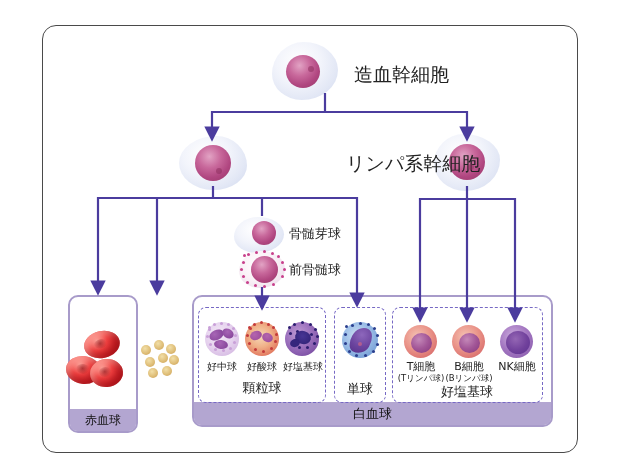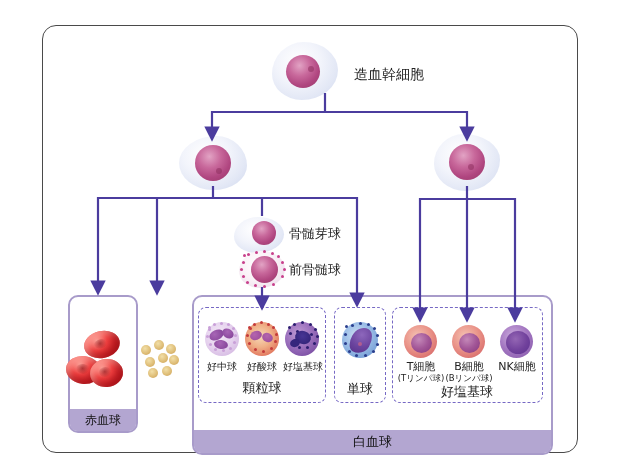--- a/index.html
+++ b/index.html
@@ -3,21 +3,21 @@
 <meta charset="utf-8">
 <style>
   html,body{margin:0;padding:0;background:#ffffff;}
   .stage{position:relative;width:630px;height:475px;background:#ffffff;
          font-family:"DejaVu Sans",sans-serif;color:#222;overflow:hidden;}
   .frame{position:absolute;left:42px;top:25px;width:534px;height:426px;
          border:1.6px solid #4a4a4a;border-radius:14px;background:#fff;}
   svg.connectors{position:absolute;left:0;top:0;z-index:6;pointer-events:none;}
 
   
-  .lbl{position:absolute;font-size:14px;line-height:16px;white-space:nowrap;z-index:5;}
+  .lbl{position:absolute;font-size:19px;line-height:16px;white-space:nowrap;z-index:5;}
   .ctr{transform:translateX(-50%);text-align:center;}
 
   
   .cyto{position:absolute;z-index:4;
         background:radial-gradient(ellipse at 40% 35%, #ffffff 0%, #f2f4fb 40%, #e2e7f5 70%, #ccd5ec 100%);
         border-radius:48% 52% 55% 45% / 55% 48% 52% 45%;}
   .nuc{position:absolute;z-index:5;border-radius:50%;
        background:radial-gradient(circle at 40% 32%, #e2a3c4 0%, #c8689b 35%, #b04680 65%, #963766 100%);}
   .freckle{position:absolute;z-index:6;border-radius:50%;background:#8e2f5e;opacity:.55;}
 
@@ -53,21 +53,21 @@
        box-shadow:inset -5px -5px 7px rgba(140,8,14,.5), inset 4px 4px 6px rgba(255,170,160,.75);}
   .rbc::after{content:"";position:absolute;left:28%;top:30%;width:40%;height:34%;border-radius:50%;
        background:radial-gradient(circle at 45% 45%, rgba(120,5,10,.55), rgba(120,5,10,0) 70%);}
   .rbc1{left:84px;top:331px;width:36px;height:27px;transform:rotate(-12deg);}
   .rbc2{left:66px;top:356px;width:35px;height:28px;transform:rotate(8deg);}
   .rbc3{left:90px;top:359px;width:33px;height:28px;transform:rotate(-4deg);}
   .plt{position:absolute;z-index:4;width:10px;height:10px;border-radius:50%;
        background:radial-gradient(circle at 40% 35%, #f2dfa8 0%, #dfbe78 55%, #c89c52 100%);}
 
   
-  .wbc{position:absolute;left:192px;top:295px;width:361px;height:160px;background:#fff;z-index:2;
+  .wbc{position:absolute;left:192px;top:295px;width:361px;height:132px;background:#fff;z-index:2;
        border:2px solid #a89bca;border-radius:10px;box-sizing:border-box;}
   .wbc .band{position:absolute;left:0;right:0;bottom:0;height:23px;background:#b3a6d1;
        border-radius:0 0 7px 7px;text-align:center;font-size:13px;line-height:23px;color:#111;}
   .dash{position:absolute;top:307px;height:96px;border:1.6px dashed #7668c4;border-radius:8px;
        box-sizing:border-box;z-index:3;}
   .gran-box{left:198px;width:128px;}
   .mono-box{left:334px;width:52px;}
   .lymf-box{left:392px;width:151px;}
 
   
@@ -171,20 +171,21 @@
   <div class="freckle hsc-f1"></div>
   <div class="lbl" style="left:354px;top:66px;">造血幹細胞</div>
 
   <div class="cyto mye-cyto"></div>
   <div class="nuc mye-nuc"></div>
   <div class="freckle mye-f1"></div>
 
   <div class="cyto lym-cyto"></div>
   <div class="nuc lym-nuc"></div>
   <div class="freckle lym-f1"></div>
+  <div class="lbl" style="left:346px;top:155px;">リンパ系幹細胞</div>
 
   <div class="cyto mbl-cyto"></div>
   <div class="nuc mbl-nuc"></div>
   <div class="lbl" style="left:289px;top:226px;font-size:13px;">骨髄芽球</div>
   <div class="cyto pro-cyto"></div>
   <div class="pro-gran"></div>
   <div class="nuc pro-nuc"></div>
   <div class="lbl" style="left:289px;top:262px;font-size:13px;">前骨髄球</div>
 
   <div class="pill rbc-box">

